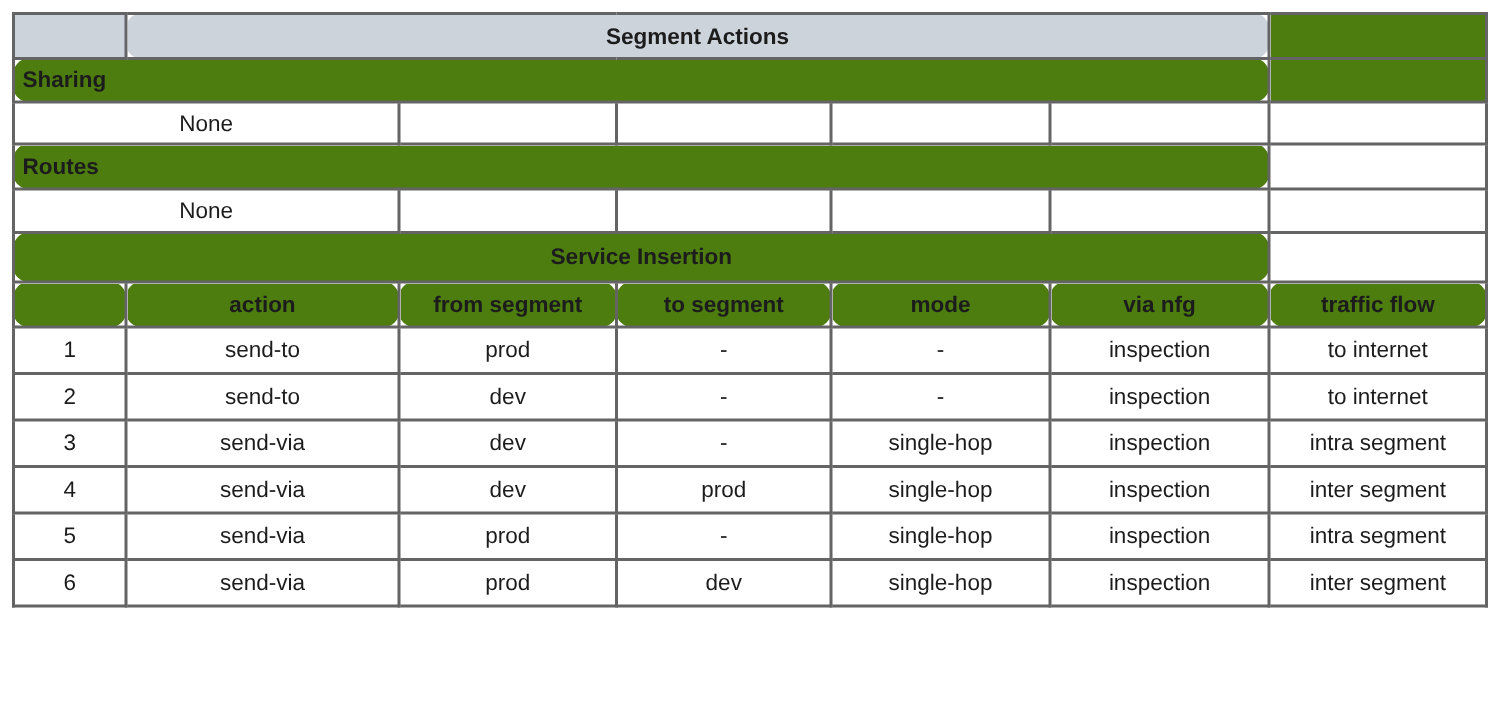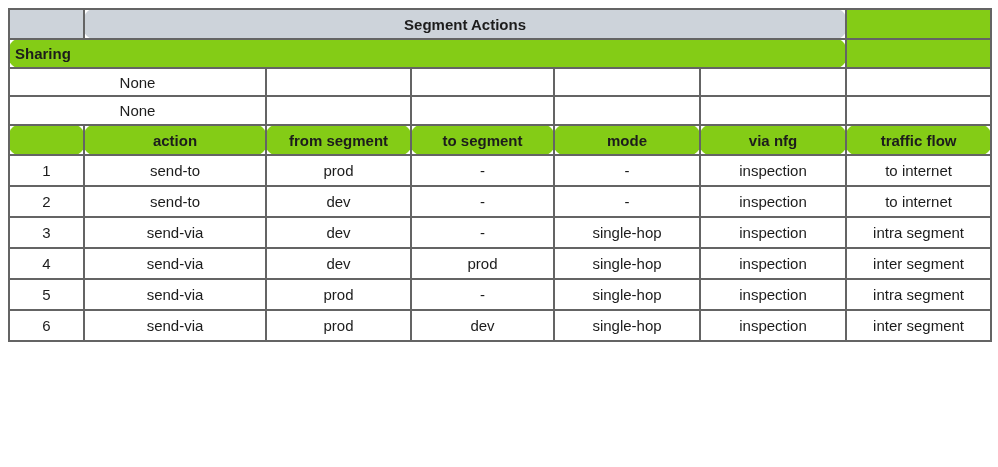--- a/index.html
+++ b/index.html
@@ -15,21 +15,21 @@
     border:2px solid #646464;
     font-size:15px;
     color:#1c1c1c;
     text-align:center;
     vertical-align:middle;
     padding:0;
     overflow:hidden;
     white-space:nowrap;
   }
   .gray{background:#cdd3da;}
-  .yellow{background:#84cc16;}
+  .yellow{background:#4d7c0f;}
   .bold{font-weight:bold;border-radius:10px;}
   .left{text-align:left !important;padding-left:5px !important;}
   .h34{height:30px;} .h33{height:29px;} .h32{height:28px;}
   .h37{height:33px;} .h35{height:31px;}
 </style>
 </head>
 <body>
 
 <table class="seg">
   <colgroup>
@@ -56,30 +56,38 @@
 
   <tr class="h32">
     <td colspan="2">None</td>
     <td></td>
     <td></td>
     <td></td>
     <td></td>
     <td></td>
   </tr>
 
+  <tr class="h34">
+    <td class="yellow bold left" colspan="6">Routes</td>
+    <td></td>
+  </tr>
 
   <tr class="h33">
     <td colspan="2">None</td>
     <td></td>
     <td></td>
     <td></td>
     <td></td>
     <td></td>
   </tr>
 
+  <tr class="h37">
+    <td class="yellow bold" colspan="6">Service Insertion</td>
+    <td></td>
+  </tr>
 
   <tr class="h34">
     <td class="yellow bold"></td>
     <td class="yellow bold">action</td>
     <td class="yellow bold">from segment</td>
     <td class="yellow bold">to segment</td>
     <td class="yellow bold">mode</td>
     <td class="yellow bold">via nfg</td>
     <td class="yellow bold">traffic flow</td>
   </tr>

